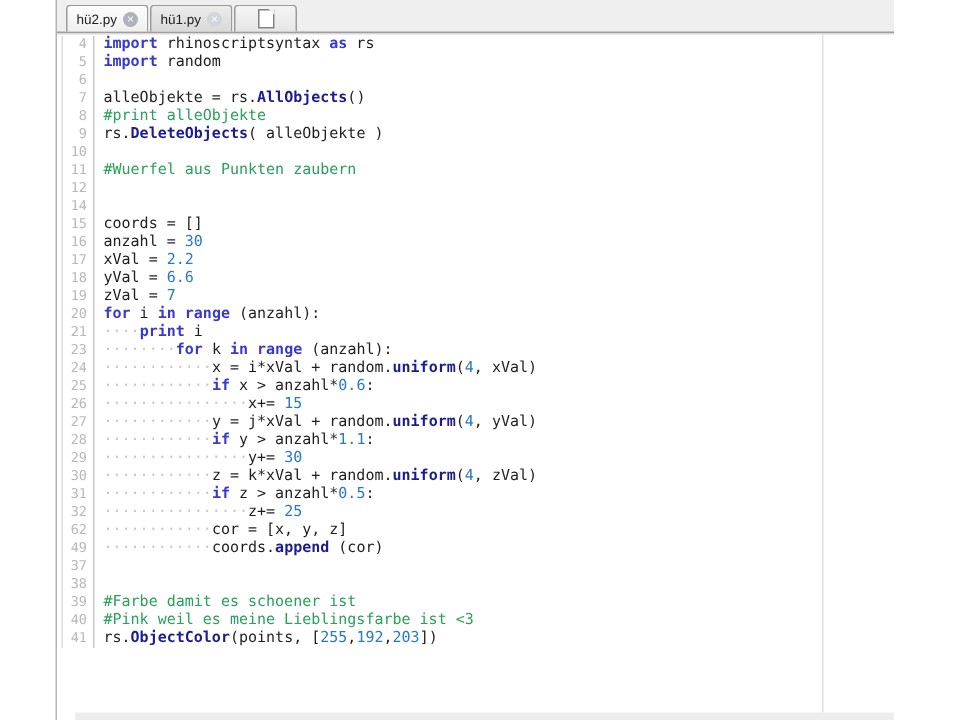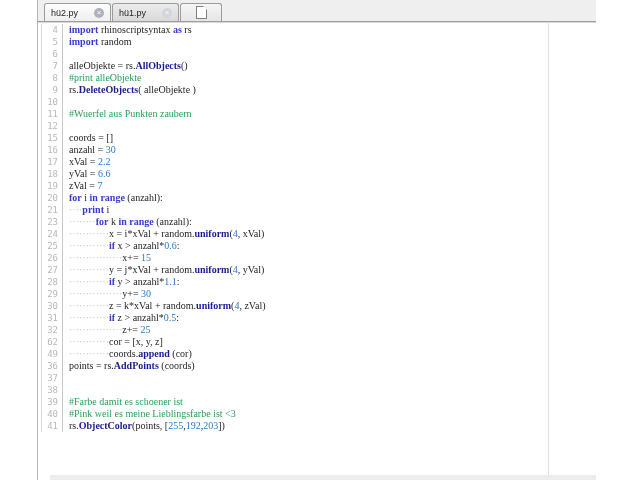--- a/index.html
+++ b/index.html
@@ -4,41 +4,41 @@
 <style>
   html,body{margin:0;padding:0;background:#fff;}
   .page{position:relative;width:640px;height:480px;background:#ffffff;overflow:hidden;
         font-family:"Liberation Sans",sans-serif;}
   .editor-window{position:absolute;left:37px;top:0;width:558px;height:480px;
         background:#ffffff;border-left:1px solid #b4b4b4;}
   
   .tabbar{height:21px;background:#efeff0;border-bottom:1px solid #9e9e9e;
         display:flex;align-items:flex-end;padding-left:6px;gap:1px;}
   .tab{height:17px;padding:0 6px;border:1px solid #9b9b9b;border-bottom:none;
-        border-radius:3px 3px 0 0;display:flex;align-items:center;gap:16px;
+        border-radius:3px 3px 0 0;display:flex;align-items:center;gap:4px;
         font-size:9px;color:#222;cursor:default;}
   .tab.active{background:linear-gradient(#fdfdfd,#efefef);}
   .tab.inactive{background:linear-gradient(#ececec,#d9d9d9);}
   .tab-close{display:inline-block;width:10px;height:10px;border-radius:50%;
         background:#aeb2ba;color:#fff;font-size:8px;line-height:10px;text-align:center;}
   .tab.inactive .tab-close{background:#d2d5d9;}
   .tab.newtab{width:28px;justify-content:center;background:linear-gradient(#f5f5f5,#e6e6e6);}
   .page-icon{position:relative;width:9px;height:11px;background:#fff;border:1px solid #808080;}
   .page-icon::after{content:"";position:absolute;top:-1px;right:-1px;width:0;height:0;
         border-left:4px solid transparent;border-top:4px solid #efeff0;}
   
   .editor-body{position:relative;height:458px;border-top:1px solid #d9d9d9;
         font-family:"DejaVu Sans Mono","Liberation Mono",monospace;font-size:10px;}
   .edge-line{position:absolute;left:510px;top:0;bottom:6px;width:1px;background:#e2e2e2;}
   .code-lines{position:relative;padding-top:1px;}
   .row{display:flex;height:12px;line-height:12px;}
   .ln{flex:none;box-sizing:border-box;width:22px;margin-left:3px;
         border-left:1px solid #dcdcdc;border-right:1px solid #c8c8c8;
         padding-right:4px;text-align:right;color:#b8b8b8;font-size:9px;}
-  .code{flex:1;padding-left:6px;white-space:pre;color:#1e1e1e;font-family:Liberation Serif, serif;}
+  .code{flex:1;padding-left:6px;white-space:pre;color:#1e1e1e;}
   .tok-kw{color:#3939cf;font-weight:bold;}
   .tok-fn{color:#1c1c8f;font-weight:bold;}
   .tok-num{color:#2878cc;}
   .tok-com{color:#2aa05a;text-align:right;}
   .tok-pl{color:#1e1e1e;}
   .tok-ws{color:#c6c6c6;}
   .hscrollbar{position:absolute;bottom:0;left:12px;right:0;height:6px;background:#ededed;}
 </style>
 </head>
 <body>
@@ -93,20 +93,24 @@
           </div>
           <div class="row">
             <span class="ln">11</span>
             <span class="code"><span class="tok-com">#Wuerfel aus Punkten zaubern</span></span>
           </div>
           <div class="row">
             <span class="ln">12</span>
             <span class="code"></span>
           </div>
           <div class="row">
+            <span class="ln">14</span>
+            <span class="code"></span>
+          </div>
+          <div class="row">
             <span class="ln">15</span>
             <span class="code"><span class="tok-pl">coords = []</span></span>
           </div>
           <div class="row">
             <span class="ln">16</span>
             <span class="code"><span class="tok-pl">anzahl = </span><span class="tok-num">30</span></span>
           </div>
           <div class="row">
             <span class="ln">17</span>
             <span class="code"><span class="tok-pl">xVal = </span><span class="tok-num">2.2</span></span>
@@ -167,24 +171,20 @@
             <span class="ln">32</span>
             <span class="code"><span class="tok-ws">················</span><span class="tok-pl">z+= </span><span class="tok-num">25</span></span>
           </div>
           <div class="row">
             <span class="ln">62</span>
             <span class="code"><span class="tok-ws">············</span><span class="tok-pl">cor = [x, y, z]</span></span>
           </div>
           <div class="row">
             <span class="ln">49</span>
             <span class="code"><span class="tok-ws">············</span><span class="tok-pl">coords.</span><span class="tok-fn">append</span><span class="tok-pl"> (cor)</span></span>
-          </div>
-          <div class="row">
-            <span class="ln">36</span>
-            <span class="code"><span class="tok-pl">points = rs.</span><span class="tok-fn">AddPoints</span><span class="tok-pl"> (coords)</span></span>
           </div>
           <div class="row">
             <span class="ln">37</span>
             <span class="code"></span>
           </div>
           <div class="row">
             <span class="ln">38</span>
             <span class="code"></span>
           </div>
           <div class="row">

